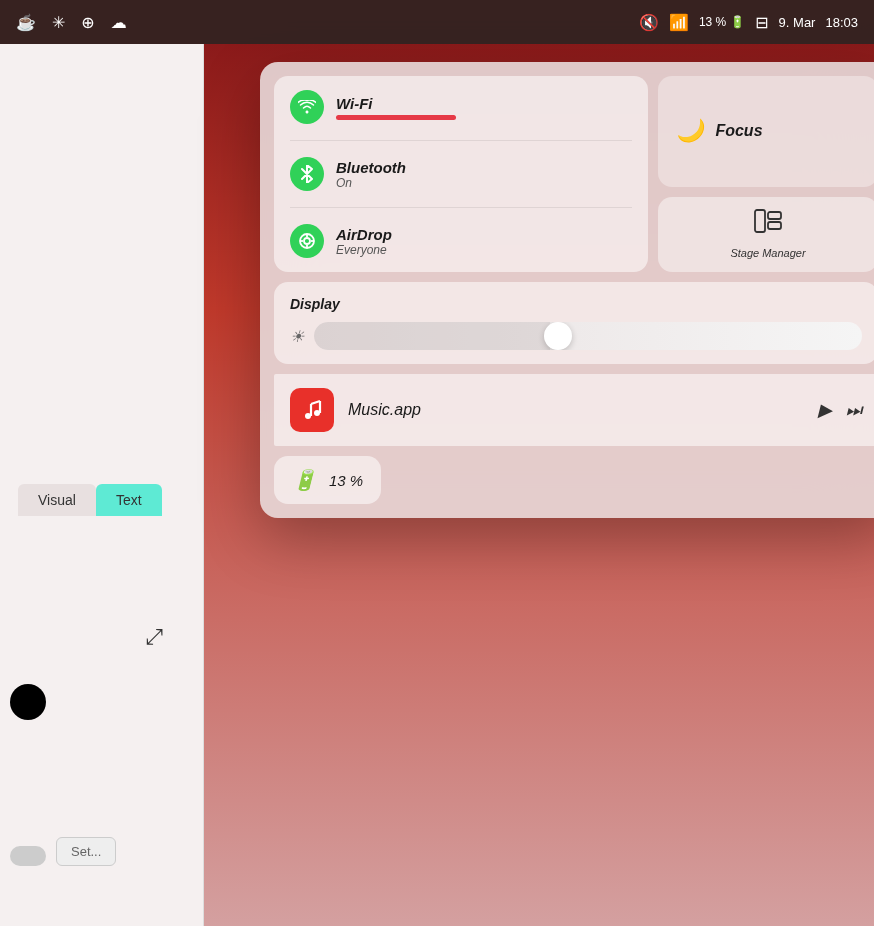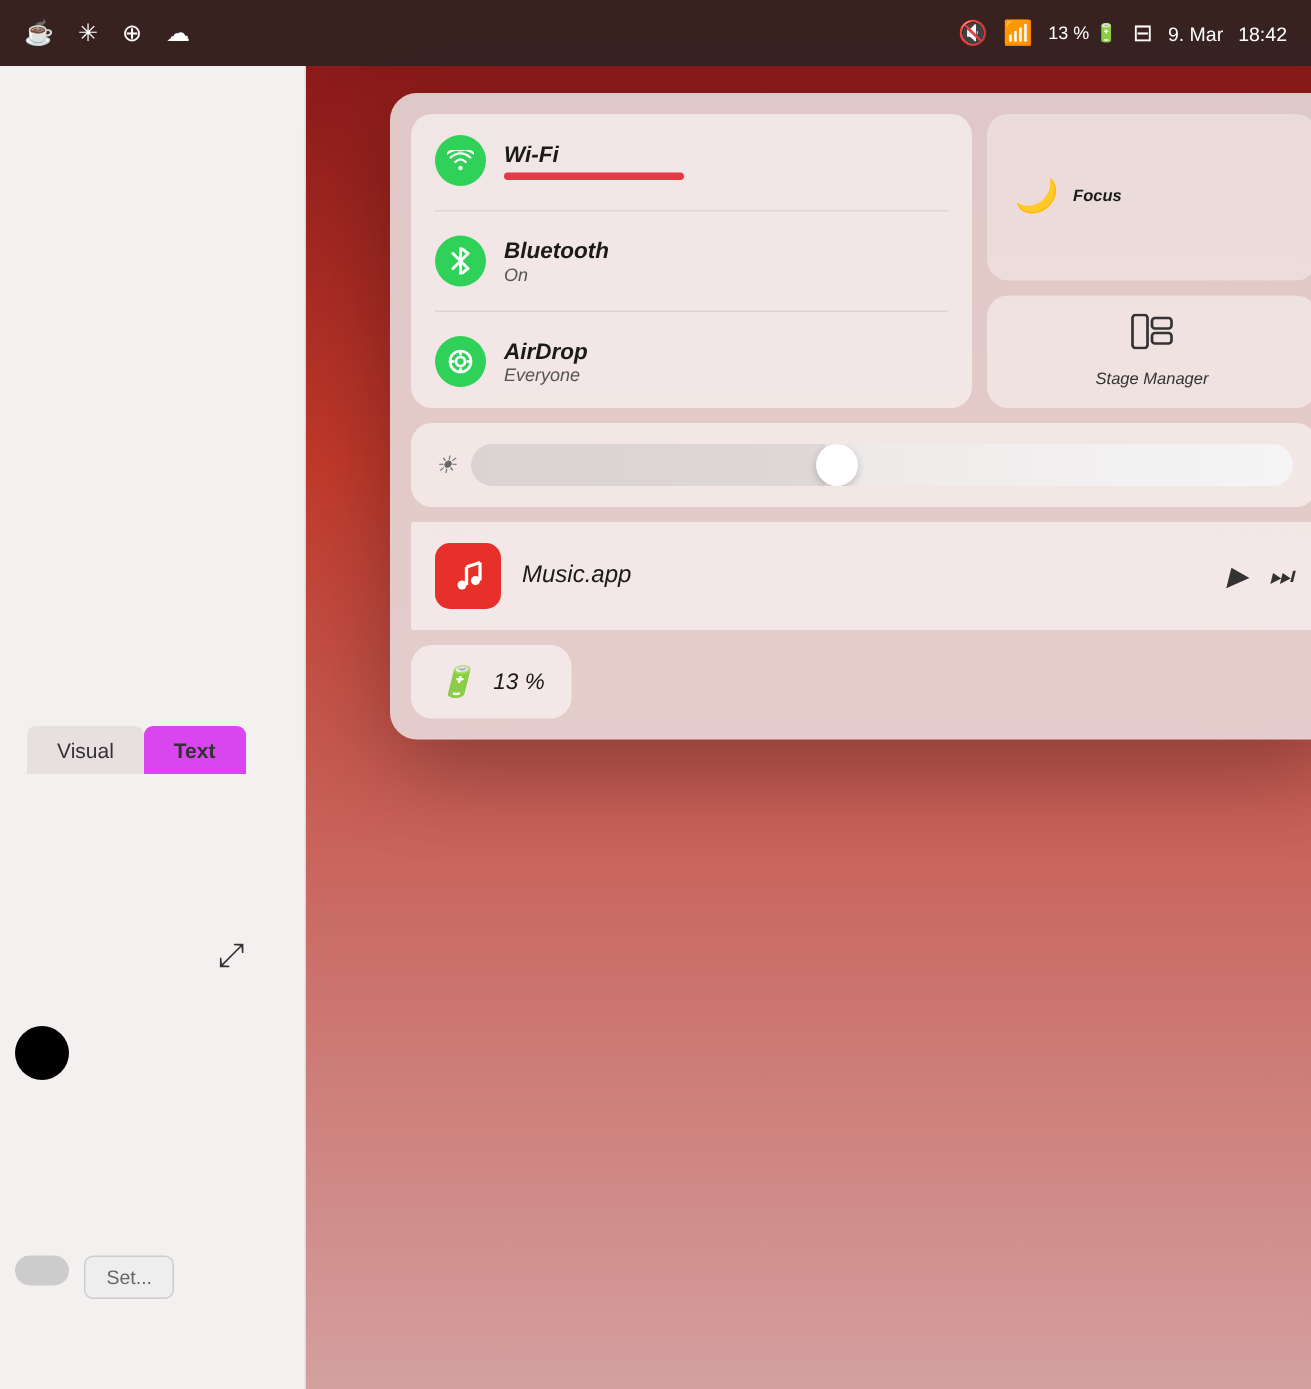--- a/index.html
+++ b/index.html
@@ -86,22 +86,22 @@
     }
     .sidebar-tab {
       padding: 8px 20px;
       font-size: 14px;
       border-radius: 6px 6px 0 0;
       background: #e8e0e0;
       color: #333;
       cursor: pointer;
     }
     .sidebar-tab.active {
-      background: #d946ef;
-      font-weight: 700;
+      background: #5eead4;
+      font-weight: 400;
     }
 
     .sidebar-expand-icon {
       position: absolute;
       top: 580px;
       right: 40px;
       font-size: 22px;
       color: #333;
     }
 
@@ -113,21 +113,21 @@
       height: 36px;
       background: black;
       border-radius: 50%;
     }
 
     .sidebar-toggle-row {
       position: absolute;
       bottom: 60px;
       left: 10px;
       display: flex;
-      align-items: flex-start;
+      align-items: flex-end;
       gap: 10px;
     }
     .sidebar-toggle {
       width: 36px;
       height: 20px;
       background: #ccc;
       border-radius: 10px;
     }
     .sidebar-set-btn {
       padding: 6px 14px;
@@ -233,21 +233,21 @@
       display: flex;
       align-items: center;
       gap: 12px;
       flex: 1;
     }
     .cc-focus-icon {
       font-size: 22px;
       color: #555;
     }
     .cc-focus-label {
-      font-size: 11px;
+      font-size: 16px;
       font-weight: 600;
       color: #1a1a1a;
     }
 
     
     .cc-stage-mirror-row {
       display: flex;
       gap: 10px;
     }
 
@@ -435,21 +435,21 @@
   </div>
   <div class="menubar-right">
     <span class="menubar-icon">🔇</span>
     <span class="menubar-icon">📶</span>
     <span class="menu-battery">
       <span>13 %</span>
       <span>🔋</span>
     </span>
     <span class="menubar-icon">⊟</span>
     <span class="menu-time">9. Mar</span>
-    <span class="menu-time">18:42</span>
+    <span class="menu-time">18:03</span>
   </div>
 </div>
 
 <div class="app-bg"></div>
 
 <div class="sidebar-stub">
   <div class="sidebar-tab-row">
     <div class="sidebar-tab">
       <span>Visual</span>
     </div>
@@ -538,20 +538,21 @@
           </div>
           <span class="cc-tile-sm-label">Stage
 Manager</span>
         </div>
       </div>
 
     </div>
   </div>
 
   <div class="cc-section">
+    <div class="cc-section-title">Display</div>
     <div class="cc-slider-row">
       <span class="cc-slider-icon">☀</span>
       <div class="cc-slider">
         <div class="cc-slider-fill"></div>
         <div class="cc-slider-thumb"></div>
       </div>
     </div>
   </div>
 
 

